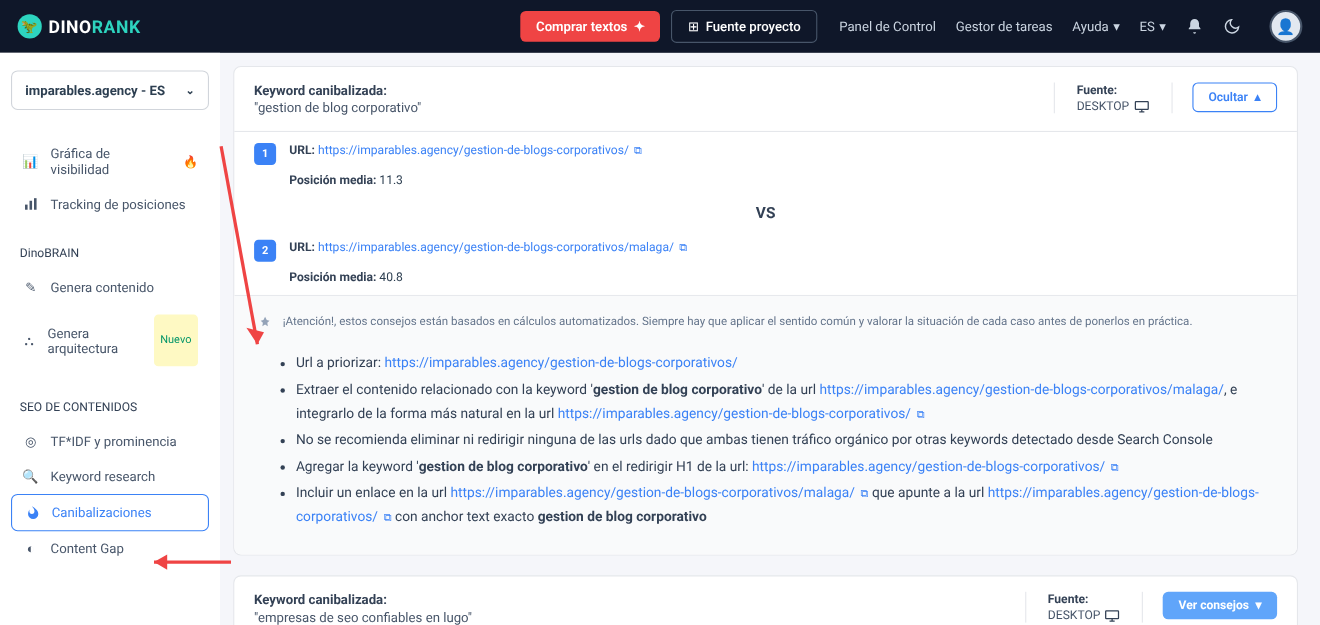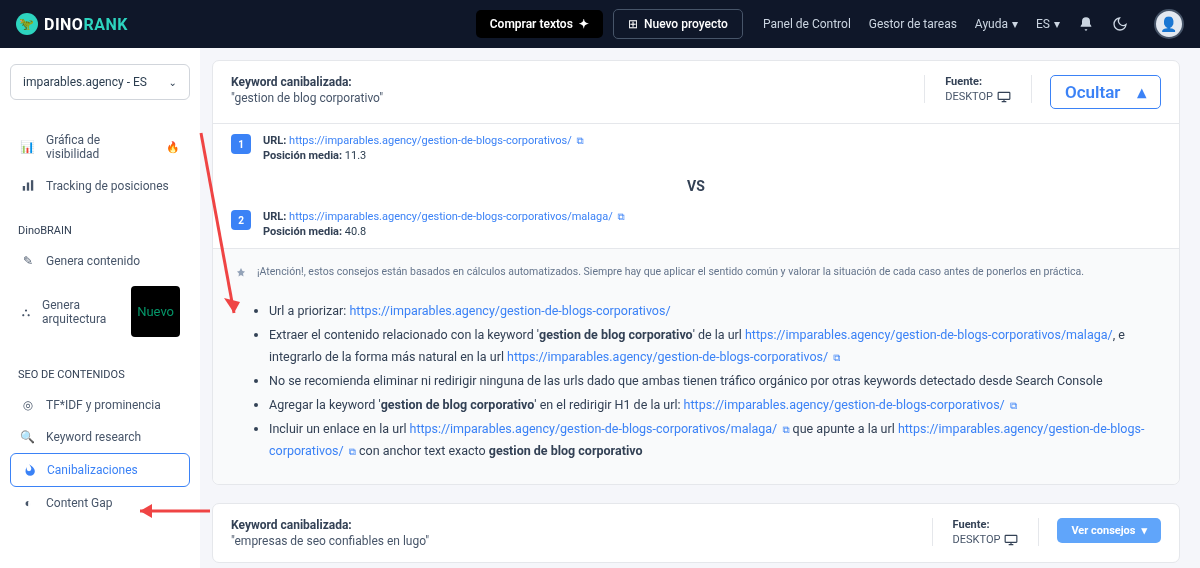--- a/index.html
+++ b/index.html
@@ -2,55 +2,55 @@
 <html><head>
 <meta charset="utf-8">
 <style>
 *{margin:0;padding:0;box-sizing:border-box;font-family:-apple-system,BlinkMacSystemFont,"Segoe UI",Roboto,sans-serif}
 body{background:#f5f6fa;color:#2c3e50}
 .topbar{background:#0f1729;height:48px;display:flex;align-items:center;padding:0 16px;color:#fff}
 .logo{display:flex;align-items:center;gap:6px;font-weight:700;font-size:16px;letter-spacing:0.5px}
 .logo-icon{width:22px;height:22px;border-radius:50%;background:#2dd4bf;display:flex;align-items:center;justify-content:center;font-size:12px}
 .logo .dino{color:#fff}.logo .rank{color:#2dd4bf}
 .topbar-spacer{flex:1}
-.btn-pink{background:#000000;color:#fff;border:none;padding:7px 14px;border-radius:5px;font-size:12px;font-weight:600;cursor:pointer;display:flex;align-items:center;gap:6px}
+.btn-pink{background:#ef4444;color:#fff;border:none;padding:7px 14px;border-radius:5px;font-size:12px;font-weight:600;cursor:pointer;display:flex;align-items:center;gap:6px}
 .btn-outline{background:transparent;border:1px solid #475569;color:#fff;padding:7px 14px;border-radius:5px;font-size:12px;font-weight:500;cursor:pointer;display:flex;align-items:center;gap:6px;margin-left:10px}
 .top-links{display:flex;align-items:center;gap:18px;margin-left:20px;font-size:12px;color:#cbd5e1}
 .top-link{cursor:pointer;display:flex;align-items:center;gap:4px}
 .bell-icon,.moon-icon{cursor:pointer;color:#cbd5e1}
 .avatar{width:30px;height:30px;border-radius:50%;background:#e2e8f0;margin-left:8px;border:2px solid #475569;cursor:pointer;overflow:hidden;display:flex;align-items:center;justify-content:center;font-size:14px}
 .layout{display:flex}
 .sidebar{width:200px;padding:16px 10px;background:#fff}
-.site-select{border:1px solid #d1d5db;border-radius:6px;padding:10px 12px;font-size:12px;font-weight:400;display:flex;align-items:center;justify-content:space-between;cursor:pointer;margin-bottom:24px}
+.site-select{border:1px solid #d1d5db;border-radius:6px;padding:10px 12px;font-size:12px;font-weight:700;display:flex;align-items:center;justify-content:space-between;cursor:pointer;margin-bottom:24px}
 .chev{font-size:10px}
 .side-item{display:flex;align-items:center;gap:10px;padding:9px 10px;font-size:12px;color:#475569;cursor:pointer;border-radius:6px}
 .side-item.active{border:1px solid #3b82f6;color:#3b82f6}
 .side-item .icon{width:16px;display:flex;justify-content:center}
 .side-heading{font-size:11px;font-weight:400;color:#334155;margin:22px 0 8px 8px;text-transform:none}
 .side-heading.upper{text-transform:uppercase}
-.badge-nuevo{background:#000000;color:#059669;font-size:13px;padding:18px 6px;border-radius:4px;margin-left:auto}
+.badge-nuevo{background:#fef9c3;color:#059669;font-size:10px;padding:18px 6px;border-radius:4px;margin-left:auto}
 .fire{font-size:11px}
 .main{flex:1;padding:12px 20px 20px 12px;position:relative}
 .card{background:#fff;border:1px solid #e5e7eb;border-radius:7px;margin-bottom:18px}
 .card-head{display:flex;padding:14px 18px;border-bottom:1px solid #e5e7eb;align-items:flex-start}
 .card-head-left{flex:1}
 .kw-title{font-size:12px;font-weight:700;color:#334155}
 .kw-value{font-size:12px;color:#475569;margin-top:2px}
 .fuente-box{border-left:1px solid #e5e7eb;border-right:1px solid #e5e7eb;padding:0 20px;text-align:left}
 .fuente-label{font-size:11px;font-weight:700;color:#334155}
 .fuente-val{font-size:11px;color:#475569;display:flex;align-items:flex-end;gap:4px;margin-top:2px}
-.btn-hide{border:1px solid #3b82f6;color:#3b82f6;background:#fff;padding:6px 14px;border-radius:5px;font-size:17px;font-weight:600;cursor:pointer;display:flex;align-items:center;gap:17px;margin-left:18px}
+.btn-hide{border:1px solid #3b82f6;color:#3b82f6;background:#fff;padding:6px 14px;border-radius:5px;font-size:11px;font-weight:600;cursor:pointer;display:flex;align-items:center;gap:6px;margin-left:18px}
 .btn-consejos{background:#60a5fa;color:#fff;border:none;padding:6px 14px;border-radius:5px;font-size:11px;font-weight:700;cursor:pointer;display:flex;align-items:center;gap:6px;margin-left:18px}
 .url-block{padding:10px 18px}
 .url-row{display:flex;align-items:flex-start;gap:12px}
 .num-badge{background:#3b82f6;color:#fff;width:20px;height:20px;border-radius:4px;display:flex;align-items:center;justify-content:center;font-size:10px;font-weight:700;flex-shrink:0}
 .url-info{font-size:11px}
 .url-label{font-weight:700;color:#334155}
 .url-link{color:#3b82f6;text-decoration:none}
-.pos{margin-top:2px}
+.pos{margin-top:14px}
 .vs{text-align:center;font-weight:700;font-size:14px;color:#334155;padding:6px 0}
 .advice-box{background:#f9fafb;border-top:1px solid #e5e7eb;padding:16px 22px 20px 22px;border-radius:0 0 7px 7px}
 .advice-note{display:flex;align-items:flex-start;gap:10px;font-size:10.5px;color:#64748b;margin-bottom:20px}
 .pin-icon{color:#94a3b8;margin-top:1px}
 .advice-list{list-style:disc;padding-left:34px;font-size:12.5px;color:#334155;line-height:1.7}
 .advice-list li{margin-bottom:3px}
 .advice-list a{color:#3b82f6;text-decoration:none}
 .advice-list b{font-weight:700}
 .ext-icon{display:inline-block;color:#3b82f6;font-size:10px;margin-left:2px}
 .arrow-red{position:absolute;pointer-events:none}
@@ -66,21 +66,21 @@
     <span class="logo-icon">🦖</span>
     <span><span class="dino">DINO</span><span class="rank">RANK</span></span>
   </div>
   <div class="topbar-spacer"></div>
   <button class="btn-pink">
     <span>Comprar textos</span>
     <span>✦</span>
   </button>
   <button class="btn-outline">
     <span>⊞</span>
-    <span>Nuevo proyecto</span>
+    <span>Fuente proyecto</span>
   </button>
   <div class="top-links">
     <span class="top-link">Panel de Control</span>
     <span class="top-link">Gestor de tareas</span>
     <span class="top-link">
         <span>Ayuda</span> 
         <span>▾</span>
       </span>
     <span class="top-link">
         <span>ES</span> 

